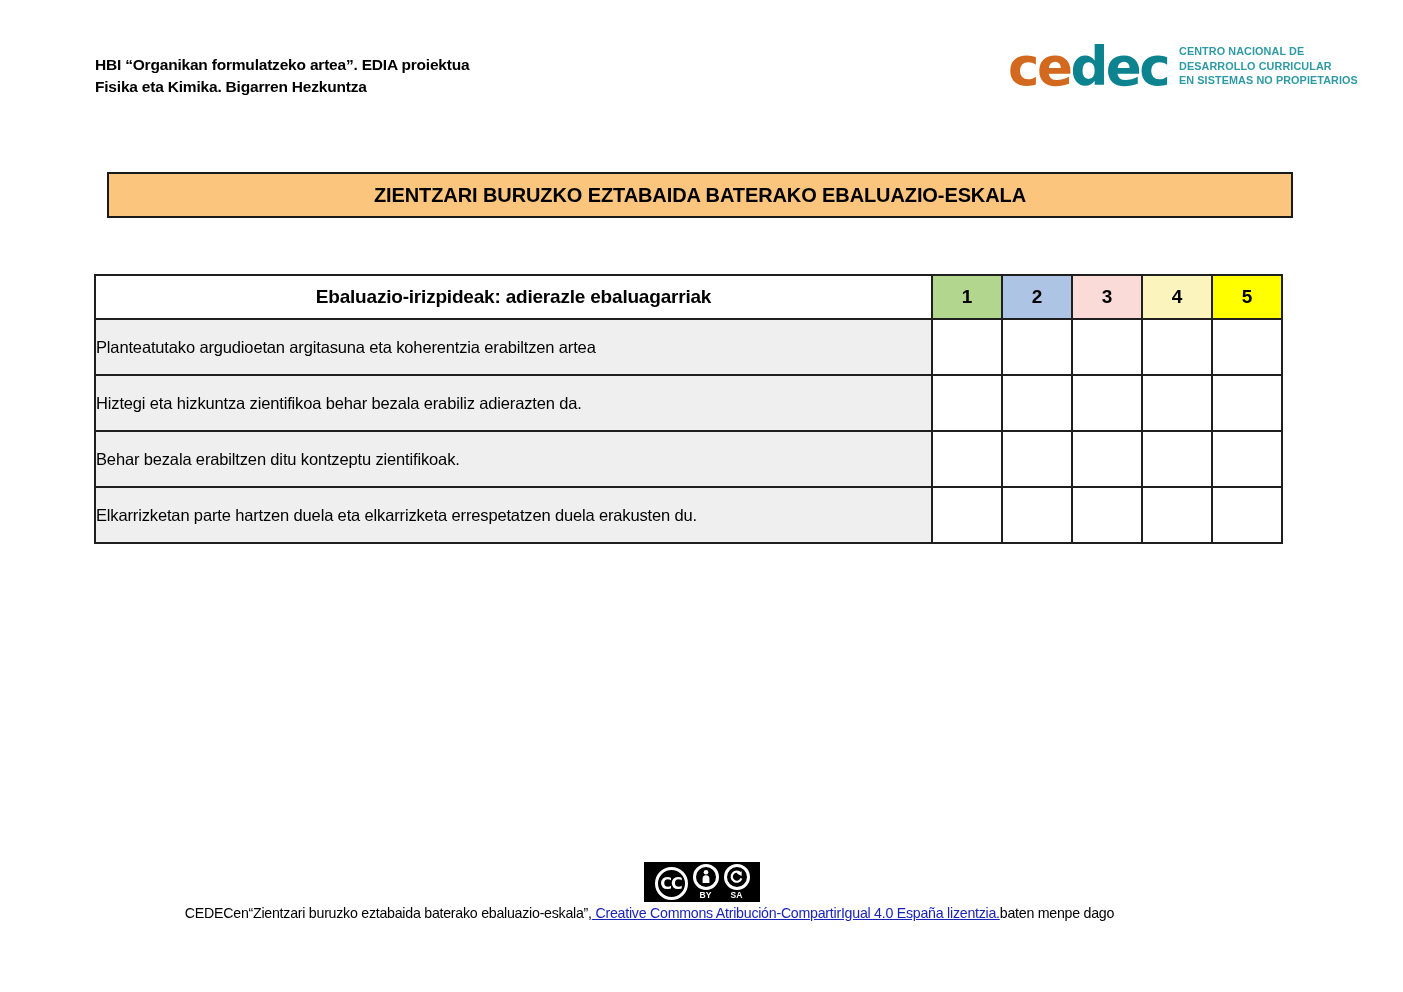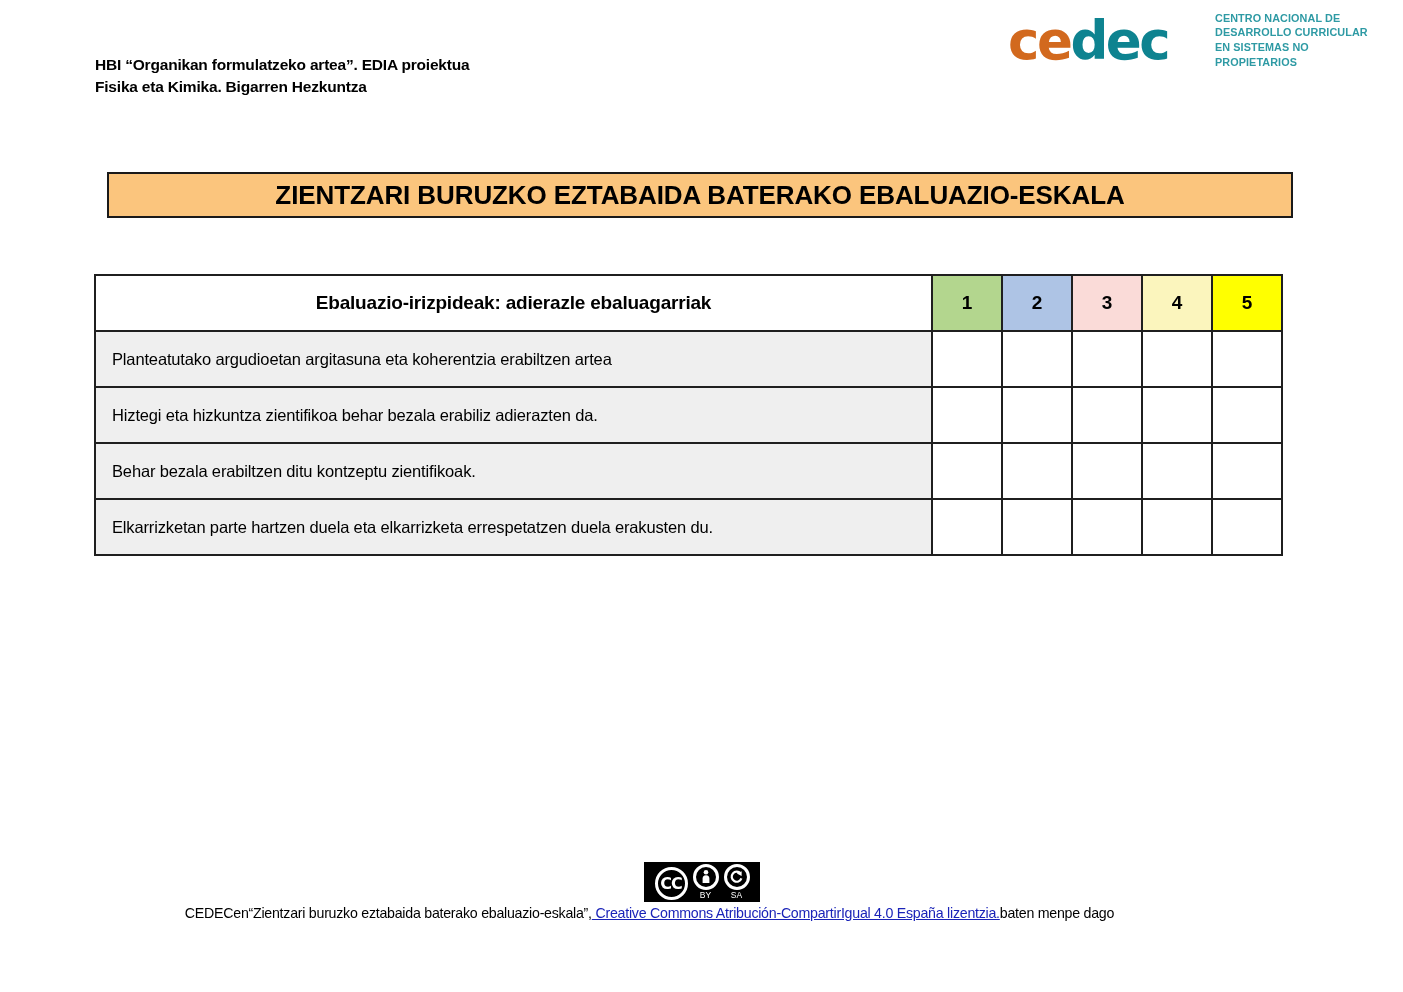--- a/index.html
+++ b/index.html
@@ -26,25 +26,24 @@
     line-height: 1.45;
     letter-spacing: -0.2px;
     white-space: nowrap;
   }
   .doc-header div { white-space: nowrap; }
 
   
   .logo {
     position: absolute;
     left: 1008px;
-    top: 12px;
+    top: 38px;
     display: flex;
     align-items: center;
     height: 56px;
-    gap: 36px;
   }
   .logo-word {
     font-size: 53px;
     font-weight: bold;
     letter-spacing: -2.5px;
     line-height: 1;
     font-family: "DejaVu Sans", sans-serif;
   }
   .logo-word .part-orange { color: #D2691E; }
   .logo-word .part-teal { color: #0E8390; }
@@ -68,39 +67,39 @@
     width: 1186px;
     height: 46px;
     background: #FBC57D;
     border: 2px solid #1a1a1a;
     box-sizing: border-box;
     display: flex;
     align-items: center;
     justify-content: center;
   }
   .title-banner-text {
-    font-size: 26px;
+    font-size: 20px;
     font-weight: bold;
     letter-spacing: -0.1px;
     color: #000;
     text-align: center;
   }
 
   
   .rubric {
     position: absolute;
     left: 94px;
     top: 274px;
     width: 1187px;
     border-collapse: collapse;
     table-layout: fixed;
   }
   .rubric td, .rubric th {
     border: 2px solid #1f1f1f;
-    padding: 16px;
+    padding: 0;
     box-sizing: border-box;
   }
   .col-criteria { width: 837px; }
   .col-score { width: 70px; }
 
   .head-criteria {
     height: 44px;
     background: #ffffff;
     text-align: center;
     font-size: 19px;
@@ -173,21 +172,21 @@
     border: 3px solid #ffffff;
     box-sizing: border-box;
     position: relative;
     display: flex;
     align-items: center;
     justify-content: center;
   }
   .badge-caption {
     color: #ffffff;
     font-size: 8.5px;
-    font-weight: normal;
+    font-weight: bold;
     line-height: 1;
     margin-top: 1px;
     font-family: "Liberation Sans", sans-serif;
   }
 
   .license-text {
     position: absolute;
     left: 0;
     top: 905px;
     width: 1299px;

